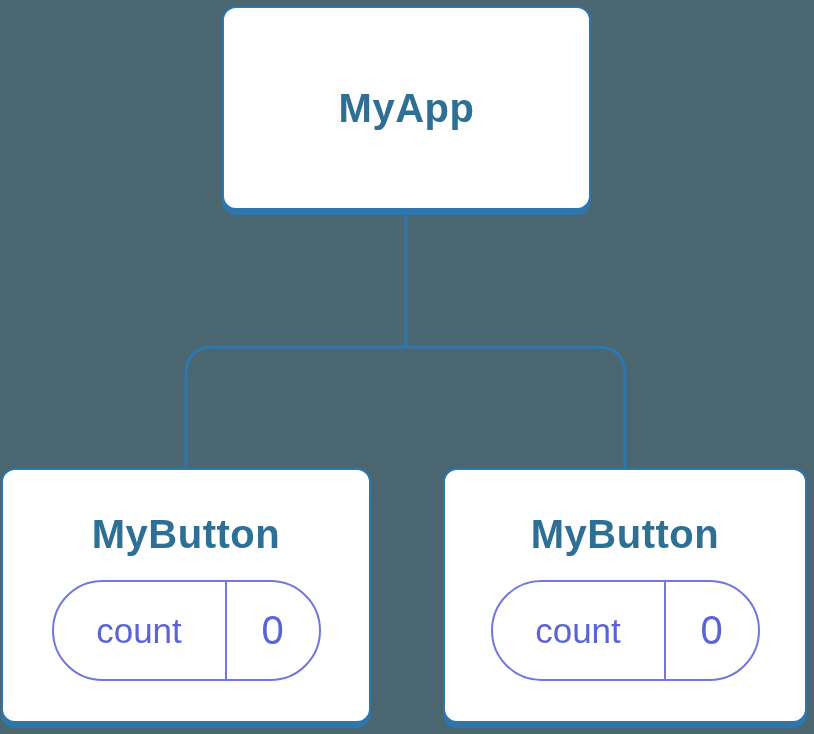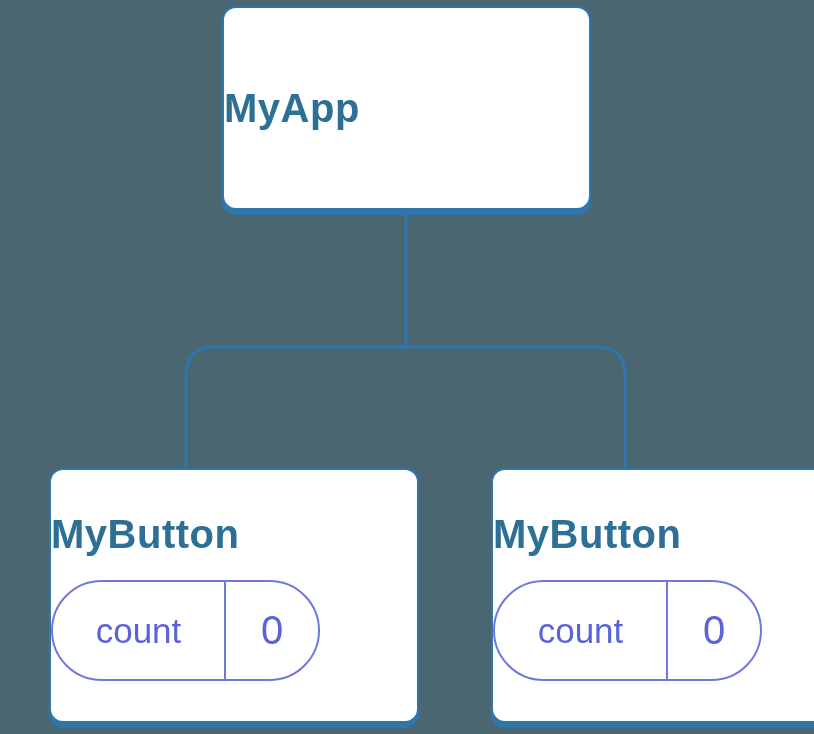--- a/index.html
+++ b/index.html
@@ -32,30 +32,29 @@
     fill:none;
   }
   .node{
     position:absolute;
     background:var(--node-fill);
     border:2px solid var(--node-border);
     border-radius:14px;
     box-shadow:0 5px 0 var(--node-border);
     display:flex;
     flex-direction:column;
-    align-items:flex-start;
+    align-items:center;
   }
   .node.root{
     left:222px;top:6px;width:369px;height:204px;
     justify-content:center;
   }
   .node.child{
     top:468px;height:255px;
     padding-top:42px;
-    margin-left:48px;
   }
   .node.child.left{left:1px;width:370px;}
   .node.child.right{left:443px;width:364px;}
   .node-title{
     color:var(--node-title);
     font-size:40px;
     font-weight:600;
     letter-spacing:0.5px;
     line-height:1.1;
     white-space:nowrap;

